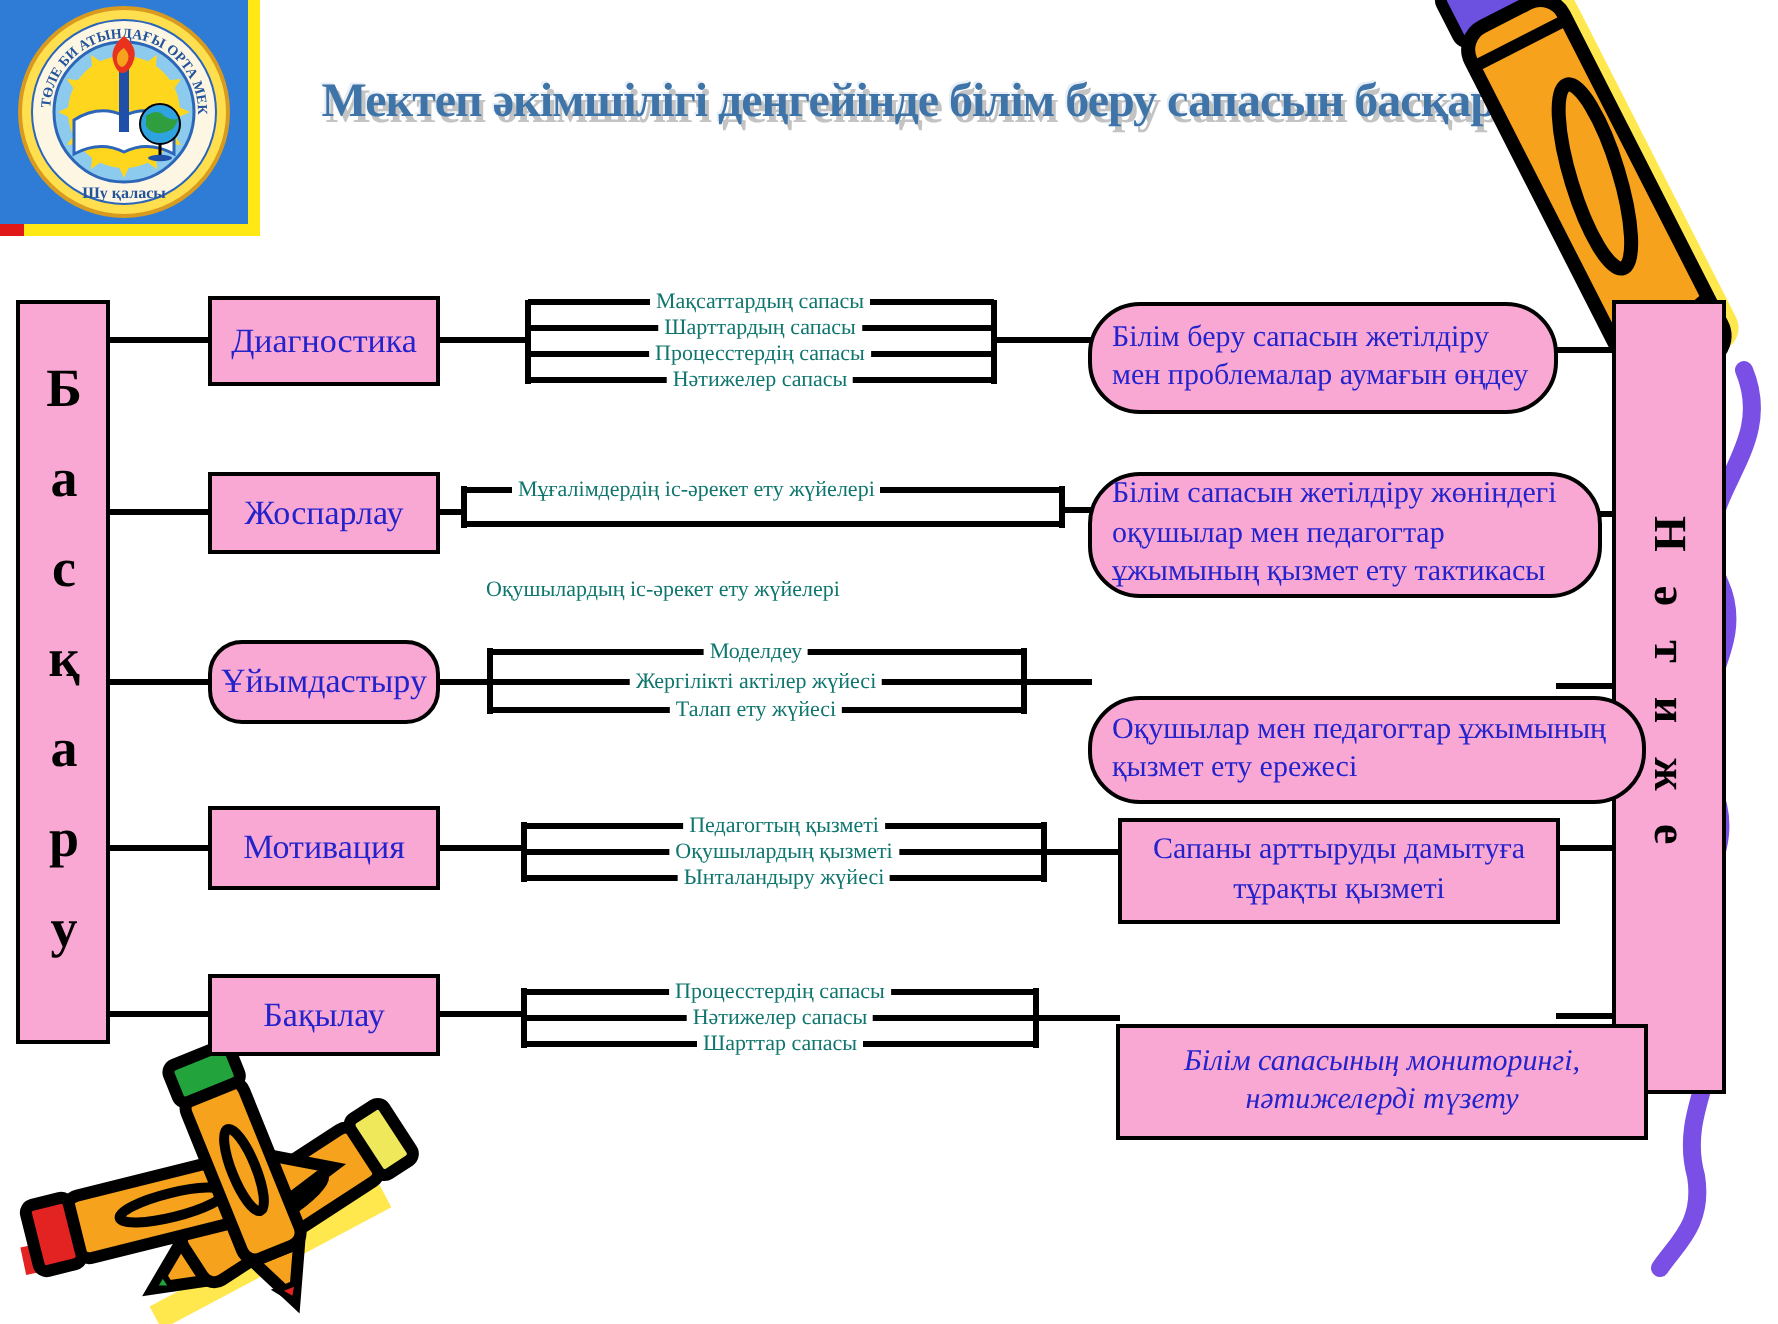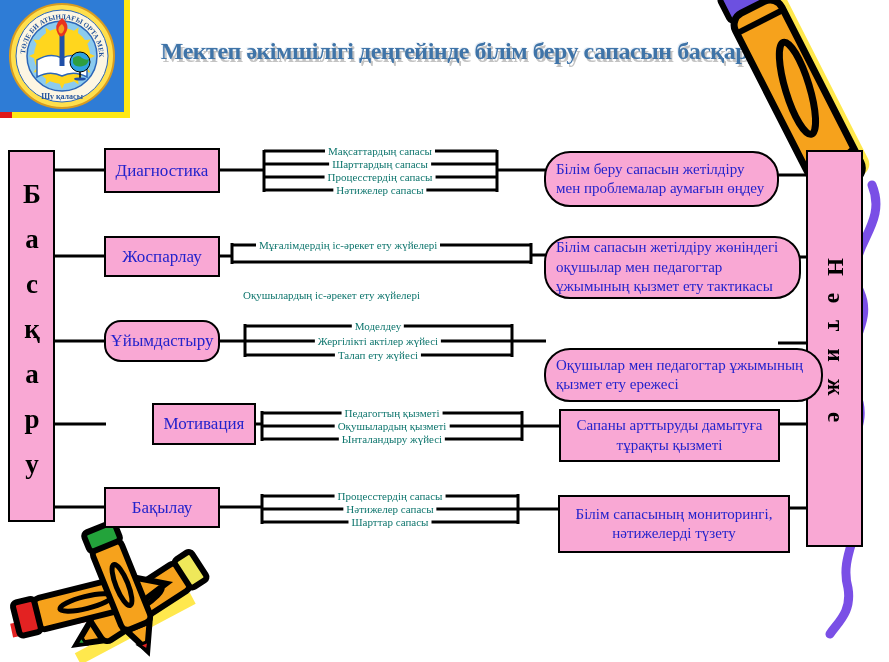--- a/index.html
+++ b/index.html
@@ -181,21 +181,21 @@
 
   <div class="ybox stagebox lyr3" style="left:104px;top:148px;width:116px;height:45px;">
     <span>Диагностика</span>
     </div>
   <div class="ybox stagebox lyr3" style="left:104px;top:236px;width:116px;height:41px;">
     <span>Жоспарлау</span>
     </div>
   <div class="ybox stagebox lyr3" style="left:104px;top:320px;width:116px;height:42px;border-radius:17px;">
     <span>Ұйымдастыру</span>
     </div>
-  <div class="ybox stagebox lyr3" style="left:104px;top:403px;width:104px;height:42px;margin-left:48px;">
+  <div class="ybox stagebox lyr3" style="left:104px;top:403px;width:116px;height:42px;">
     <span>Мотивация</span>
     </div>
   <div class="ybox stagebox lyr3" style="left:104px;top:487px;width:116px;height:41px;">
     <span>Бақылау</span>
     </div>
 
   <div class="item" style="left:380px;top:151px;">Мақсаттардың сапасы</div>
   <div class="item" style="left:380px;top:164px;">Шарттардың сапасы</div>
   <div class="item" style="left:380px;top:177px;">Процесстердің сапасы</div>
   <div class="item" style="left:380px;top:190px;">Нәтижелер сапасы</div>
@@ -220,17 +220,17 @@
     </div>
   <div class="ybox resultbox leftal lyr3" style="left:544px;top:236px;width:257px;height:63px;">
     <span>Білім сапасын жетілдіру жөніндегі оқушылар мен педагогтар ұжымының қызмет ету тактикасы</span>
     </div>
   <div class="ybox resultbox leftal lyr3" style="left:544px;top:321px;width:279px;height:54px;margin-top:27px;">
     <span>Оқушылар мен педагогтар ұжымының қызмет ету ережесі</span>
     </div>
   <div class="ybox resultbox lyr3" style="left:559px;top:409px;width:221px;height:53px;">
     <span>Сапаны арттыруды дамытуға тұрақты қызметі</span>
     </div>
-  <div class="ybox resultbox lyr3" style="left:558px;top:495px;width:232px;height:58px;">
+  <div class="ybox resultbox lyr3" style="left:558px;top:512px;width:266px;height:58px;font-style:italic;">
     <span>Білім сапасының мониторингі, нәтижелерді түзету</span>
     </div>
 
 </div>
 
 </body></html>

